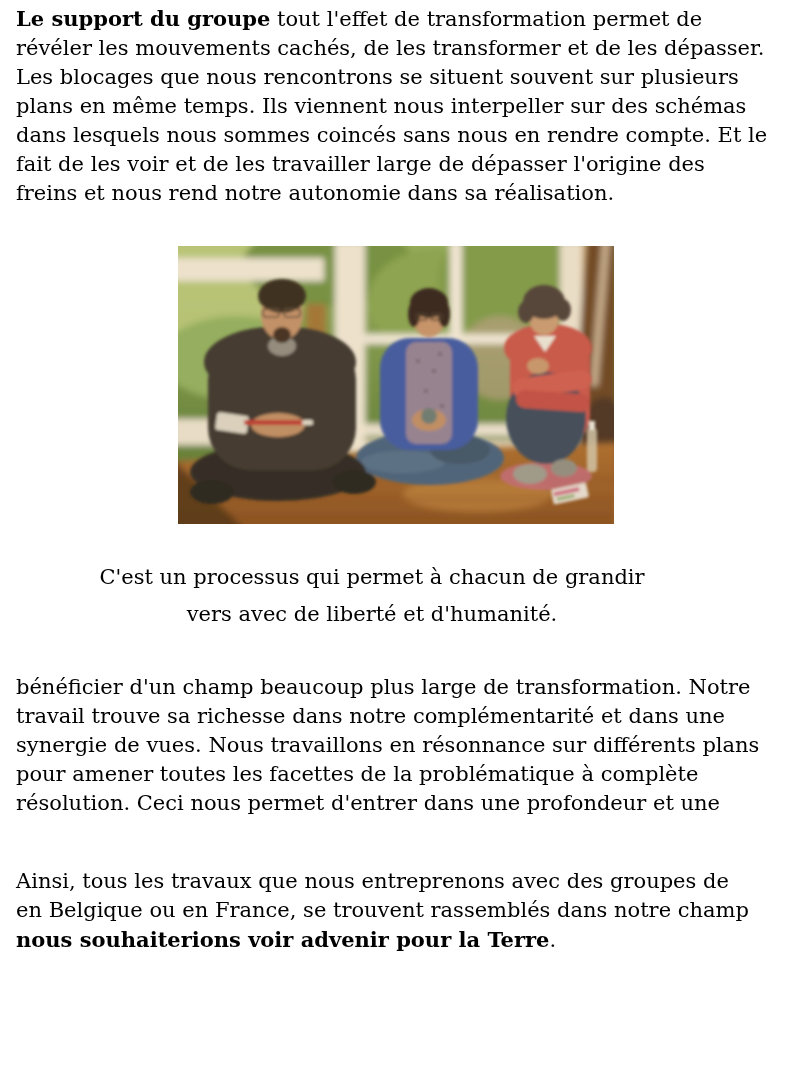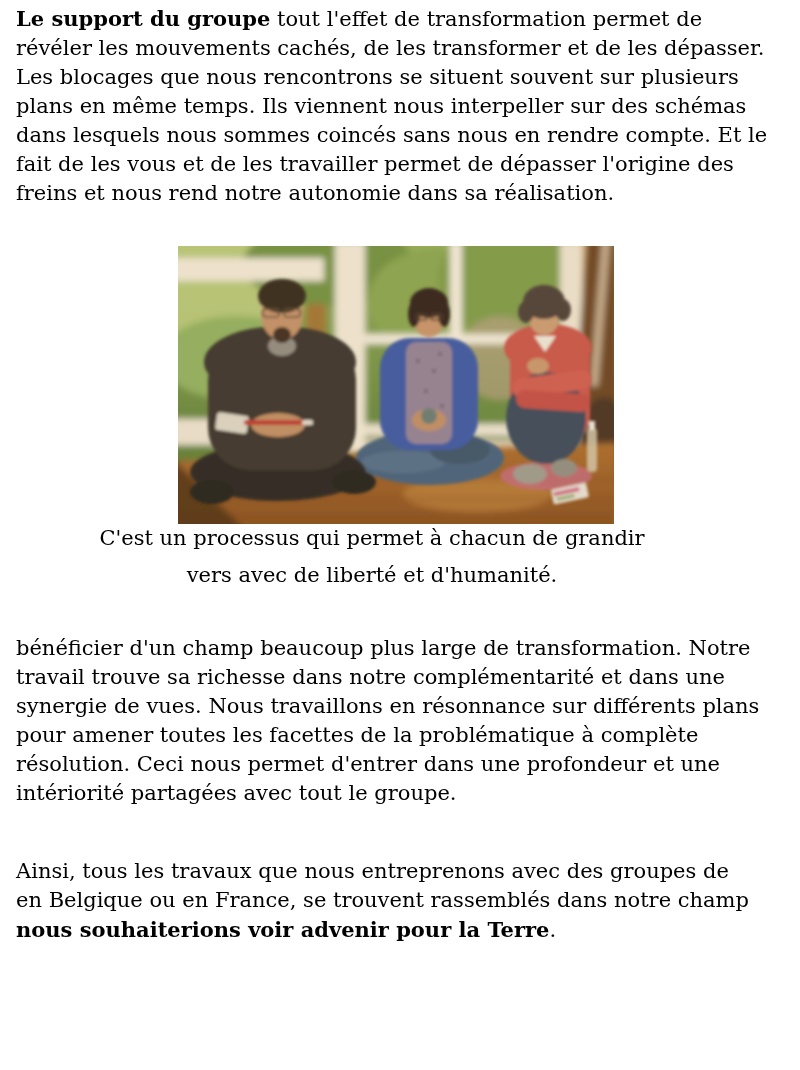--- a/index.html
+++ b/index.html
@@ -10,38 +10,38 @@
     color: #000000;
     font-family: "DejaVu Serif", "Liberation Serif", serif;
     font-size: 21px;
   }
   .para { margin-left: 16px; margin-right: 16px; }
   .para .line { display: block; line-height: 29px; white-space: nowrap; }
   .p1 { margin-top: 4px; }
   .photo-fig { margin: 38px 0 0 178px; width: 436px; height: 278px; }
   .photo-fig svg { display: block; }
   .quote-line { display: block; text-align: center; line-height: 29px; margin-right: 56px; }
-  .q1 { }
+  .q1 { margin-top: 39px; }
   .q2 { margin-top: 8px; }
   .p2 { margin-top: 44px; }
   .p3 { margin-top: 49px; }
   b { font-weight: bold; text-align: center; }
 </style>
 </head>
 <body>
 
 <main>
 
   <p class="para p1">
     <span class="line"><b>Le support du groupe</b><span> tout l'effet de transformation permet de</span></span>
     <span class="line">révéler les mouvements cachés, de les transformer et de les dépasser.</span>
     <span class="line">Les blocages que nous rencontrons se situent souvent sur plusieurs</span>
     <span class="line">plans en même temps. Ils viennent nous interpeller sur des schémas</span>
     <span class="line">dans lesquels nous sommes coincés sans nous en rendre compte. Et le</span>
-    <span class="line">fait de les vous et de les travailler permet de dépasser l'origine des</span>
+    <span class="line">fait de les voir et de les travailler large de dépasser l'origine des</span>
     <span class="line">freins et nous rend notre autonomie dans sa réalisation.</span>
   </p>
 
   <figure class="photo-fig" role="img" aria-label="Trois personnes assises en tailleur sur un plancher en bois devant une fenêtre : un homme à lunettes en pull sombre, une jeune femme en gilet bleu, une femme en pull corail">
     <svg width="436" height="278" viewBox="0 0 436 278">
       <defs>
         <filter id="blurBg" x="-10%" y="-10%" width="120%" height="120%">
             <feGaussianBlur stdDeviation="3"></feGaussianBlur>
           </filter>
         <filter id="blurFg" x="-10%" y="-10%" width="120%" height="120%">
@@ -173,21 +173,20 @@
 
   <span class="quote-line q1">C'est un processus qui permet à chacun de grandir</span>
   <span class="quote-line q2">vers avec de liberté et d'humanité.</span>
 
   <p class="para p2">
     <span class="line">bénéficier d'un champ beaucoup plus large de transformation. Notre</span>
     <span class="line">travail trouve sa richesse dans notre complémentarité et dans une</span>
     <span class="line">synergie de vues. Nous travaillons en résonnance sur différents plans</span>
     <span class="line">pour amener toutes les facettes de la problématique à complète</span>
     <span class="line">résolution. Ceci nous permet d'entrer dans une profondeur et une</span>
-    <span class="line">intériorité partagées avec tout le groupe.</span>
   </p>
 
   <p class="para p3">
     <span class="line">Ainsi, tous les travaux que nous entreprenons avec des groupes de</span>
     <span class="line">en Belgique ou en France, se trouvent rassemblés dans notre champ</span>
     <span class="line"><b>nous souhaiterions voir advenir pour la Terre</b><span>.</span></span>
   </p>
 
 </main>
 

